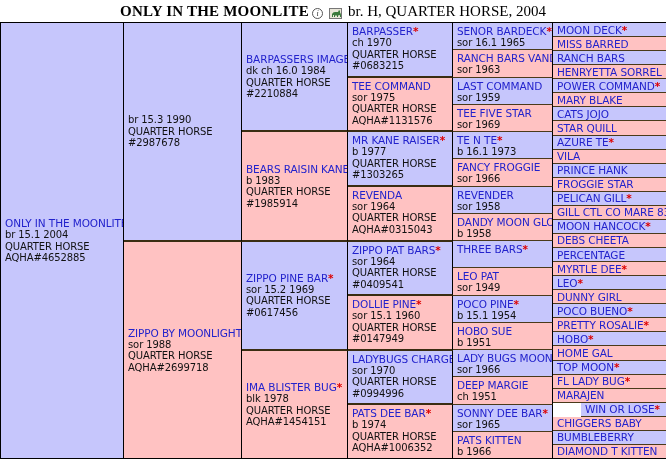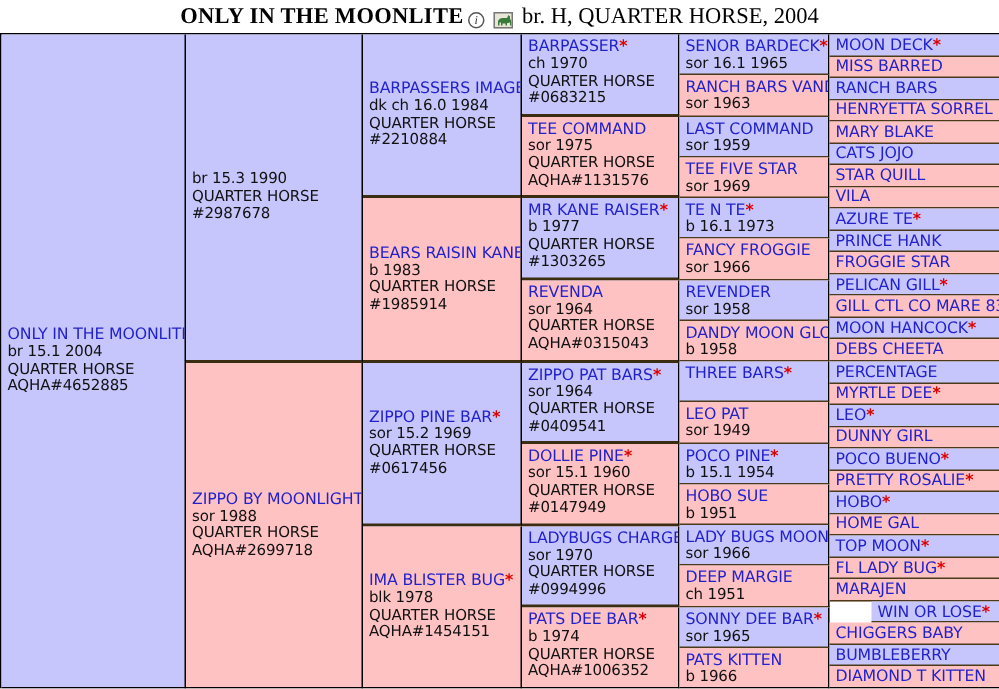--- a/index.html
+++ b/index.html
@@ -304,34 +304,37 @@
         </div>
         <div class="cell f" style="flex: 1 1 0px;">
           <div class="nm">MISS BARRED</div>
         </div>
         <div class="cell m" style="flex: 1 1 0px;">
           <div class="nm">RANCH BARS</div>
         </div>
         <div class="cell f" style="flex: 1 1 0px;">
           <div class="nm">HENRYETTA SORREL</div>
         </div>
+        <div class="cell m" style="flex: 1 1 0px;">
+          <div class="nm">POWER COMMAND<span class="st">*</span></div>
+        </div>
         <div class="cell f" style="flex: 1 1 0px;">
           <div class="nm">MARY BLAKE</div>
         </div>
         <div class="cell m" style="flex: 1 1 0px;">
           <div class="nm">CATS JOJO</div>
         </div>
         <div class="cell f" style="flex: 1 1 0px;">
           <div class="nm">STAR QUILL</div>
         </div>
+        <div class="cell m" style="flex: 1 1 0px;">
+          <div class="nm">AZURE TE<span class="st">*</span></div>
+        </div>
         <div class="cell f" style="flex: 1 1 0px;">
           <div class="nm">VILA</div>
-        </div>
-        <div class="cell m" style="flex: 1 1 0px;">
-          <div class="nm">AZURE TE<span class="st">*</span></div>
         </div>
         <div class="cell m" style="flex: 1 1 0px;">
           <div class="nm">PRINCE HANK</div>
         </div>
         <div class="cell f" style="flex: 1 1 0px;">
           <div class="nm">FROGGIE STAR</div>
         </div>
         <div class="cell m" style="flex: 1 1 0px;">
           <div class="nm">PELICAN GILL<span class="st">*</span></div>
         </div>

